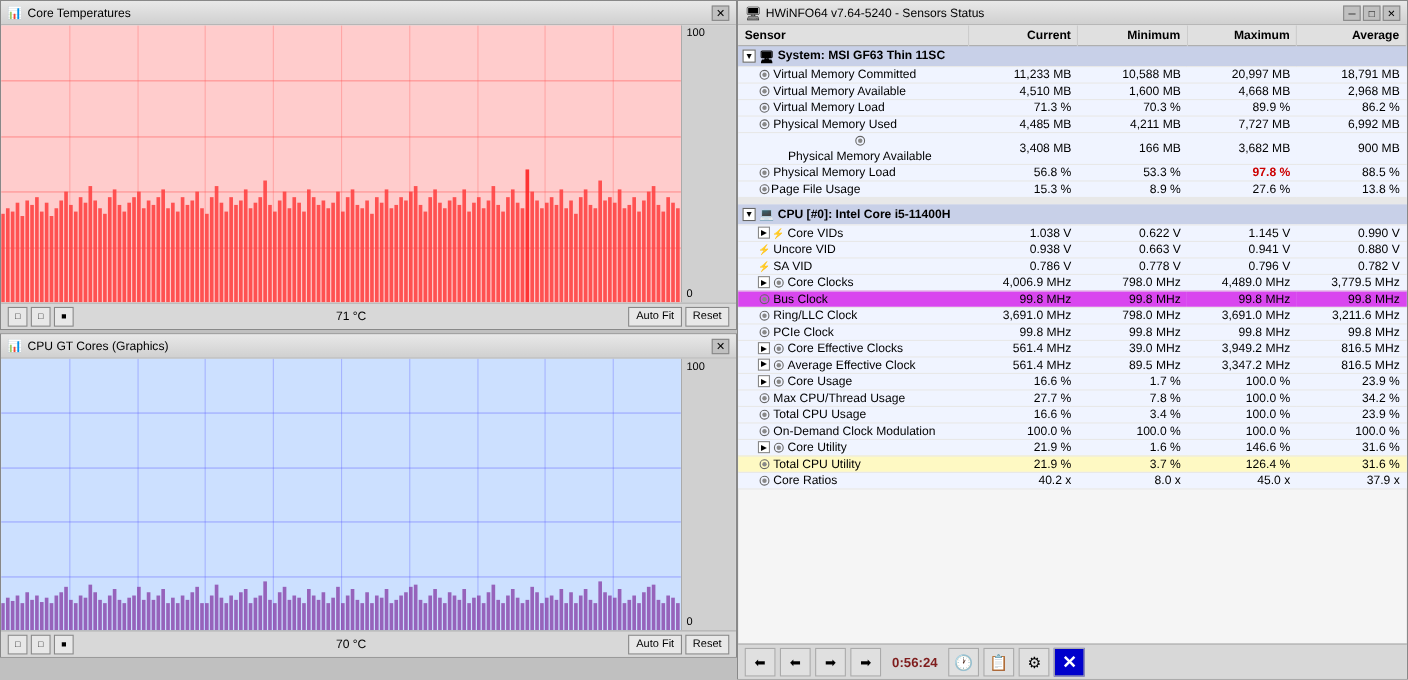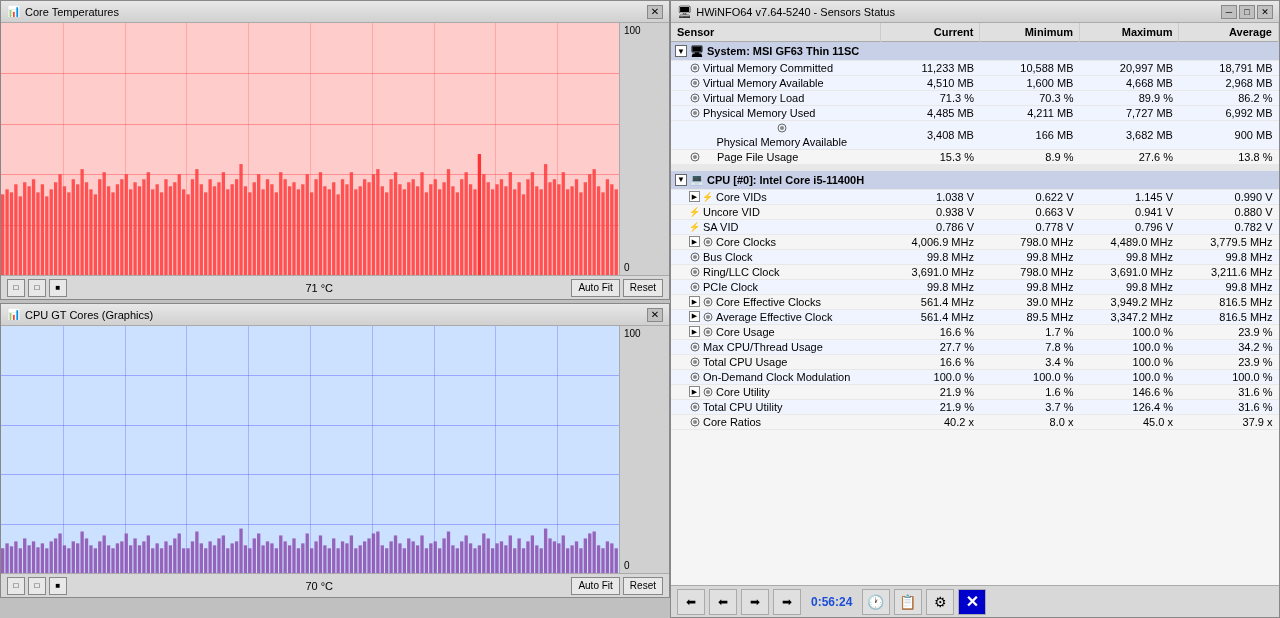--- a/index.html
+++ b/index.html
@@ -212,21 +212,21 @@
       align-items: center;
       justify-content: center;
       font-size: 12px;
       cursor: pointer;
     }
 
     .status-time {
       font-size: 12px;
       font-weight: bold;
       margin: 0 6px;
-      color: #1d4ed8;
+      color: #7f1d1d;
       text-align: right;
     }
 
     .status-icon-btn {
       width: 28px;
       height: 26px;
       background: #e0e0e0;
       border: 1px solid #aaa;
       display: flex;
       align-items: center;
@@ -760,23 +760,40 @@
                   </svg>
                 </span>
                 <span>Physical Memory Available</span>
               </div>
             </td>
             <td>3,408 MB</td>
             <td>166 MB</td>
             <td>3,682 MB</td>
             <td>900 MB</td>
           </tr>
-          <tr>
-            <td>
-              <div style="display: flex; align-items: center; gap: 16px; padding-left: 12px;">
+          <tr style="background: rgb(240, 244, 255);">
+            <td>
+              <div style="display: flex; align-items: center; gap: 2px; padding-left: 12px;">
+                <span style="width: 12px; height: 12px; display: inline-flex; align-items: center; justify-content: center; font-size: 9px; flex-shrink: 0;">
+                  <svg width="10" height="10">
+                    <circle cx="5" cy="5" r="4" fill="none" stroke="#666" stroke-width="1"></circle>
+                    <circle cx="5" cy="5" r="2" fill="#888"></circle>
+                  </svg>
+                </span>
+                <span>Physical Memory Load</span>
+              </div>
+            </td>
+            <td>56.8 %</td>
+            <td>53.3 %</td>
+            <td style="color: rgb(204, 0, 0); font-weight: bold;">97.8 %</td>
+            <td>88.5 %</td>
+          </tr>
+          <tr>
+            <td>
+              <div style="display: flex; align-items: center; gap: 0; padding-left: 12px;">
                 <span style="width: 12px; height: 12px; display: inline-flex; align-items: center; justify-content: center; font-size: 9px; flex-shrink: 0;">
                   <svg width="10" height="10">
                     <circle cx="5" cy="5" r="4" fill="none" stroke="#666" stroke-width="1"></circle>
                     <circle cx="5" cy="5" r="2" fill="#888"></circle>
                   </svg>
                 </span>
                 <span>Page File Usage</span>
               </div>
             </td>
             <td>15.3 %</td>

